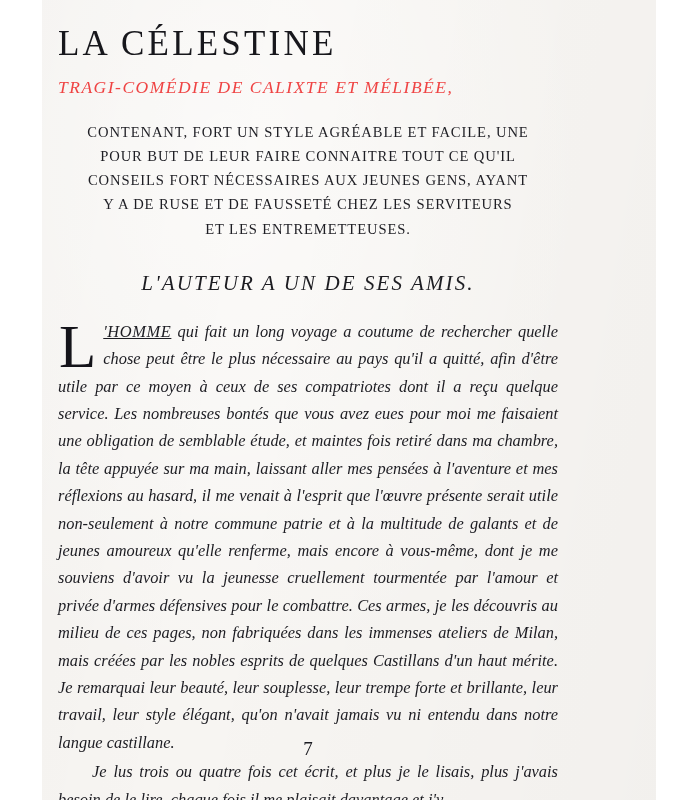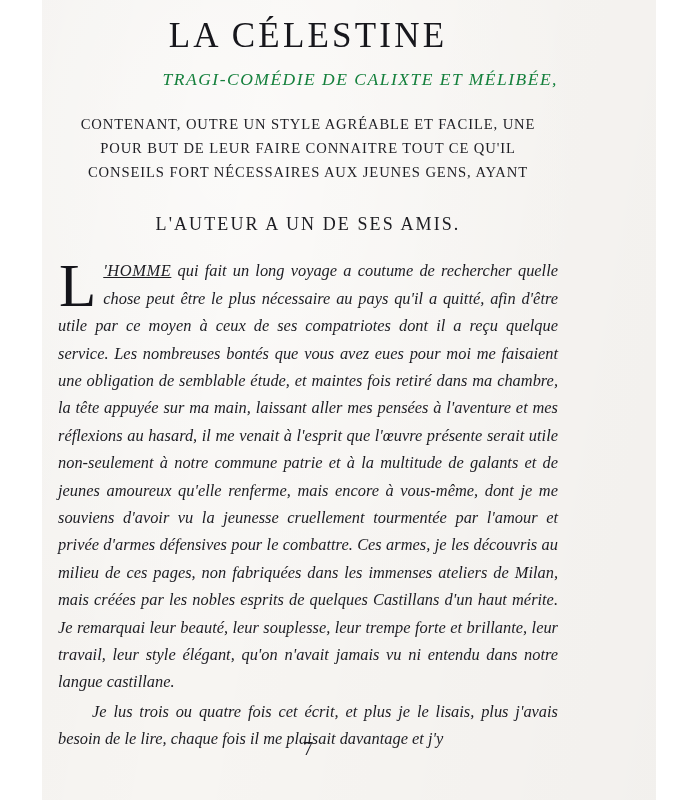--- a/index.html
+++ b/index.html
@@ -44,56 +44,56 @@
     position: absolute;
     left: 58px;
     top: 0;
     width: 500px;
     height: 800px;
   }
 
   
   .title {
     margin: 0;
-    padding-top: 18px;
-    text-align: center;
+    padding-top: 26px;
     font-size: 35px;
     line-height: 1.05;
     font-weight: 400;
     letter-spacing: 3.2px;
     color: #17171c;
   }
   .title .gap { display: inline-block; width: 10px; }
 
   .subtitle-line {
     margin: 14px 0 0 0;
-    text-align: right;
+    text-align: left;
     font-style: italic;
     font-size: 17.5px;
     letter-spacing: 1.5px;
-    color: #15803d;
+    color: #ef4444;
   }
 
   
   .descrip {
     margin: 22px 0 0 0;
     padding: 0 4px;
     text-align: center;
     font-size: 14.6px;
     line-height: 24.2px;
     letter-spacing: 0.9px;
     color: #1e1e24;
   }
   .descrip .dline { display: block; white-space: nowrap; }
 
   
   .section-head {
     margin: 30px 0 0 0;
     text-align: center;
-    font-size: 18px;
+    font-style: italic;
+    font-size: 21px;
     letter-spacing: 2.1px;
     color: #1d1d22;
   }
 
   
   .body-block {
     margin-top: 22px;
   }
 
   .para {
@@ -152,23 +152,25 @@
 
   <div id="content">
 
     <h1 class="title">
       <span>LA</span><span class="gap"></span><span>CÉLESTINE</span>
     </h1>
 
     <p class="subtitle-line">TRAGI-COMÉDIE DE CALIXTE ET MÉLIBÉE,</p>
 
     <div class="descrip">
-      <span class="dline">CONTENANT, OUTRE UN STYLE AGRÉABLE ET FACILE, UNE</span>
+      <span class="dline">CONTENANT, FORT UN STYLE AGRÉABLE ET FACILE, UNE</span>
       <span class="dline">POUR BUT DE LEUR FAIRE CONNAITRE TOUT CE QU'IL</span>
       <span class="dline">CONSEILS FORT NÉCESSAIRES AUX JEUNES GENS, AYANT</span>
+      <span class="dline">Y A DE RUSE ET DE FAUSSETÉ CHEZ LES SERVITEURS</span>
+      <span class="dline">ET LES ENTREMETTEUSES.</span>
     </div>
 
     <p class="section-head">L'AUTEUR A UN DE SES AMIS.</p>
 
     <div class="body-block">
       <p class="para para-1"><span class="dropcap">L</span><span class="smallcaps-run">'HOMME</span><span> qui fait un long voyage a coutume de rechercher quelle chose peut être le plus nécessaire au pays qu'il a quitté, afin d'être utile par ce moyen à ceux de ses compatriotes dont il a reçu quelque service. Les nombreuses bontés que vous avez eues pour moi me faisaient une obligation de semblable étude, et maintes fois retiré dans ma chambre, la tête appuyée sur ma main, laissant aller mes pensées à l'aventure et mes réflexions au hasard, il me venait à l'esprit que l'œuvre présente serait utile non-seulement à notre commune patrie et à la multitude de galants et de jeunes amoureux qu'elle renferme, mais encore à vous-même, dont je me souviens d'avoir vu la jeunesse cruellement tourmentée par l'amour et privée d'armes défensives pour le combattre. Ces armes, je les découvris au milieu de ces pages, non fabriquées dans les immenses ateliers de Milan, mais créées par les nobles esprits de quelques Castillans d'un haut mérite. Je remarquai leur beauté, leur souplesse, leur trempe forte et brillante, leur travail, leur style élégant, qu'on n'avait jamais vu ni entendu dans notre langue castillane.</span></p>
 
       <p class="para">Je lus trois ou quatre fois cet écrit, et plus je le lisais, plus j'avais besoin de le lire, chaque fois il me plaisait davantage et j'y</p>
     </div>
 

